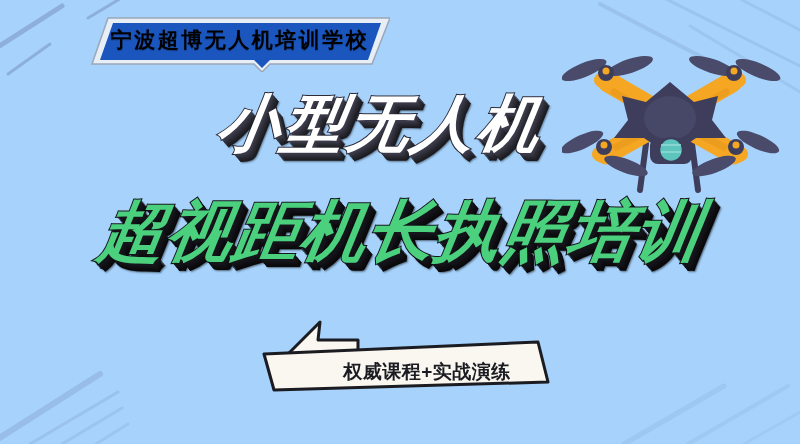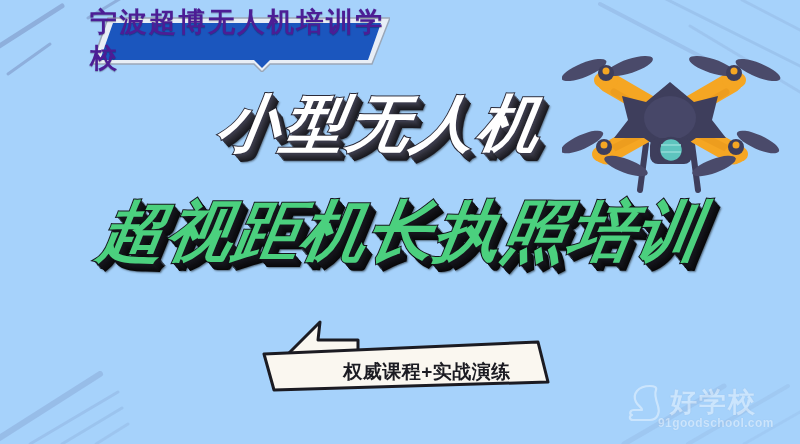--- a/index.html
+++ b/index.html
@@ -33,22 +33,22 @@
     height: 56px;
   }
   .ribbon-svg { display:block; }
   .ribbon-label {
     position: absolute;
     left: 0; top: 0;
     width: 306px; height: 48px;
     display: flex;
     align-items: center;
     justify-content: center;
-    color: #4c1d95;
-    font-size: 27px;
+    color: #000000;
+    font-size: 21px;
     font-weight: 700;
     letter-spacing: 2.5px;
     text-shadow: 0 1px 1px rgba(0,0,0,.25);
     padding-left: 6px;
     box-sizing: border-box;
   }
 
   
   .headline1 {
     position: absolute;
@@ -267,23 +267,14 @@
       <ellipse cx="174" cy="128" rx="12" ry="9" fill="#f5a623"></ellipse>
       <g fill="#4a4a6a">
         <ellipse cx="152" cy="140" rx="23" ry="7" transform="rotate(-20 152 140)"></ellipse>
         <ellipse cx="196" cy="116" rx="23" ry="7" transform="rotate(24 196 116)"></ellipse>
       </g>
       <circle cx="174" cy="121" r="8" fill="#3e3e5c"></circle>
       <circle cx="174" cy="119" r="3.5" fill="#f5a623"></circle>
     </g>
   </svg>
 
-  <div class="watermark">
-    <svg width="42" height="44" viewBox="0 0 42 44" aria-hidden="true">
-      <path d="M 26 4 C 14 4 8 12 12 20 C 14 24 18 25 18 28 L 10 28
-               C 6 28 5 32 8 33 C 5 34 5 38 9 38 L 26 38 C 34 38 36 30 34 24
-               C 32 18 30 12 32 8 C 33 5 30 4 26 4 Z" fill="none" stroke="#ffffff" stroke-width="2.2" stroke-linejoin="round"></path>
-    </svg>
-    <div class="wm-text">好学校</div>
-    <div class="wm-url">91goodschool.com</div>
-  </div>
 
 </div>
 
 </body></html>

